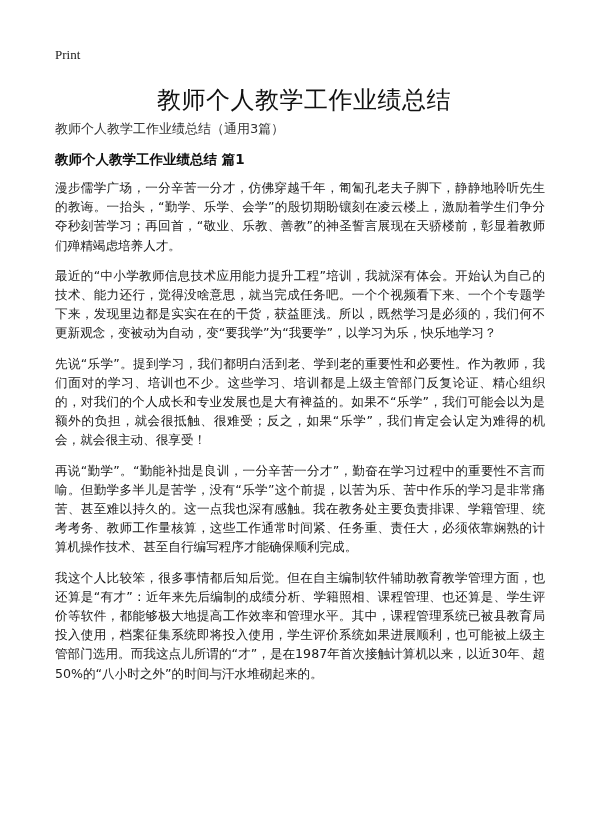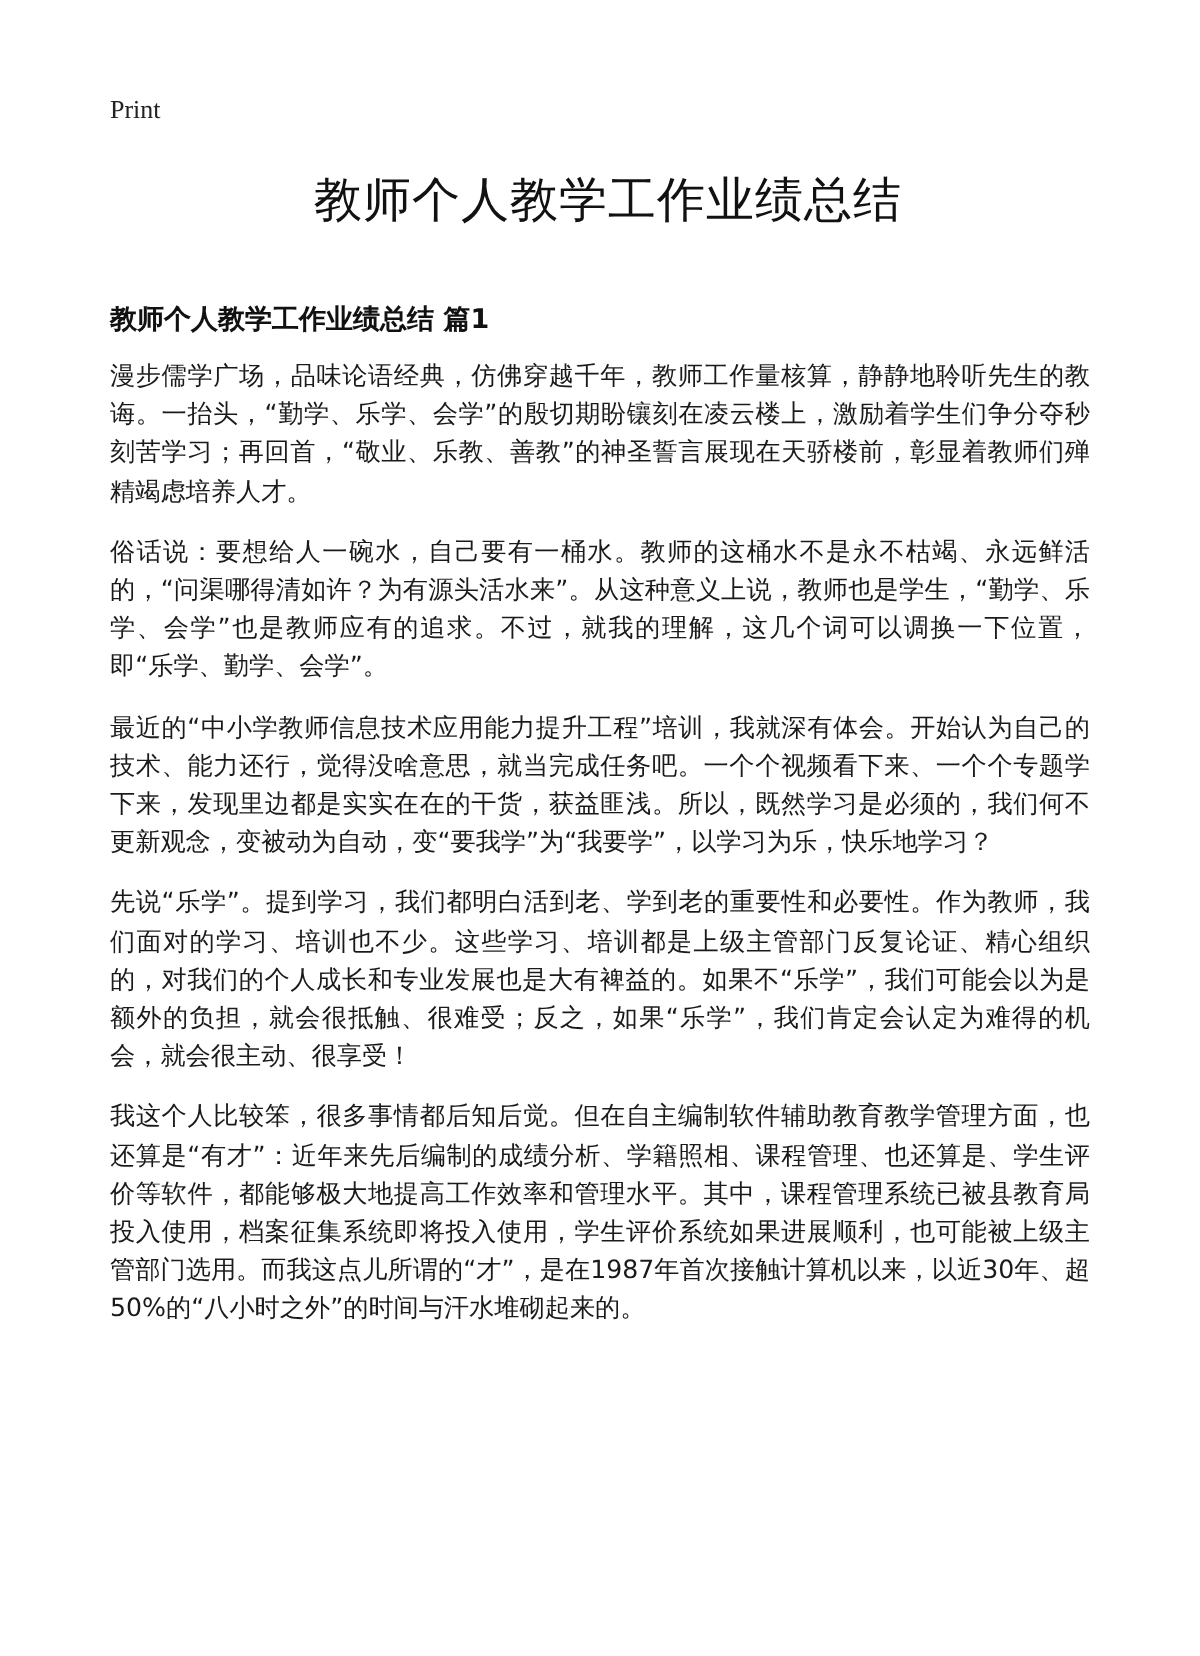--- a/index.html
+++ b/index.html
@@ -11,21 +11,22 @@
     .section-heading { position: absolute; left: 55px; top: 151px; font-size: 13.5px; font-weight: bold; color: #111; margin: 0; }
     .body { position: absolute; left: 55px; top: 178px; width: 490px; }
     .para { font-size: 12.6px; line-height: 19.2px; margin: 0 0 11px 0; color: #1a1a1a; text-align: justify; word-break: break-all; }
   </style>
 </head>
 <body>
 
 <div class="page">
   <div class="print-label">Print</div>
   <h1 class="doc-title">教师个人教学工作业绩总结</h1>
+  <div class="doc-subtitle">教师个人教学工作业绩总结（通用3篇）</div>
   <h2 class="section-heading">教师个人教学工作业绩总结 篇1</h2>
   <div class="body">
-    <p class="para">漫步儒学广场，品味论语经典，仿佛穿越千年，教师工作量核算，静静地聆听先生的教诲。一抬头，“勤学、乐学、会学”的殷切期盼镶刻在凌云楼上，激励着学生们争分夺秒刻苦学习；再回首，“敬业、乐教、善教”的神圣誓言展现在天骄楼前，彰显着教师们殚精竭虑培养人才。</p>
-    <p class="para">俗话说：要想给人一碗水，自己要有一桶水。教师的这桶水不是永不枯竭、永远鲜活的，“问渠哪得清如许？为有源头活水来”。从这种意义上说，教师也是学生，“勤学、乐学、会学”也是教师应有的追求。不过，就我的理解，这几个词可以调换一下位置，即“乐学、勤学、会学”。</p>
+    <p class="para">漫步儒学广场，一分辛苦一分才，仿佛穿越千年，匍匐孔老夫子脚下，静静地聆听先生的教诲。一抬头，“勤学、乐学、会学”的殷切期盼镶刻在凌云楼上，激励着学生们争分夺秒刻苦学习；再回首，“敬业、乐教、善教”的神圣誓言展现在天骄楼前，彰显着教师们殚精竭虑培养人才。</p>
     <p class="para">最近的“中小学教师信息技术应用能力提升工程”培训，我就深有体会。开始认为自己的技术、能力还行，觉得没啥意思，就当完成任务吧。一个个视频看下来、一个个专题学下来，发现里边都是实实在在的干货，获益匪浅。所以，既然学习是必须的，我们何不更新观念，变被动为自动，变“要我学”为“我要学”，以学习为乐，快乐地学习？</p>
     <p class="para">先说“乐学”。提到学习，我们都明白活到老、学到老的重要性和必要性。作为教师，我们面对的学习、培训也不少。这些学习、培训都是上级主管部门反复论证、精心组织的，对我们的个人成长和专业发展也是大有裨益的。如果不“乐学”，我们可能会以为是额外的负担，就会很抵触、很难受；反之，如果“乐学”，我们肯定会认定为难得的机会，就会很主动、很享受！</p>
+    <p class="para">再说“勤学”。“勤能补拙是良训，一分辛苦一分才”，勤奋在学习过程中的重要性不言而喻。但勤学多半儿是苦学，没有“乐学”这个前提，以苦为乐、苦中作乐的学习是非常痛苦、甚至难以持久的。这一点我也深有感触。我在教务处主要负责排课、学籍管理、统考考务、教师工作量核算，这些工作通常时间紧、任务重、责任大，必须依靠娴熟的计算机操作技术、甚至自行编写程序才能确保顺利完成。</p>
     <p class="para">我这个人比较笨，很多事情都后知后觉。但在自主编制软件辅助教育教学管理方面，也还算是“有才”：近年来先后编制的成绩分析、学籍照相、课程管理、也还算是、学生评价等软件，都能够极大地提高工作效率和管理水平。其中，课程管理系统已被县教育局投入使用，档案征集系统即将投入使用，学生评价系统如果进展顺利，也可能被上级主管部门选用。而我这点儿所谓的“才”，是在1987年首次接触计算机以来，以近30年、超50%的“八小时之外”的时间与汗水堆砌起来的。</p>
   </div>
 </div>
 
 </body></html>

